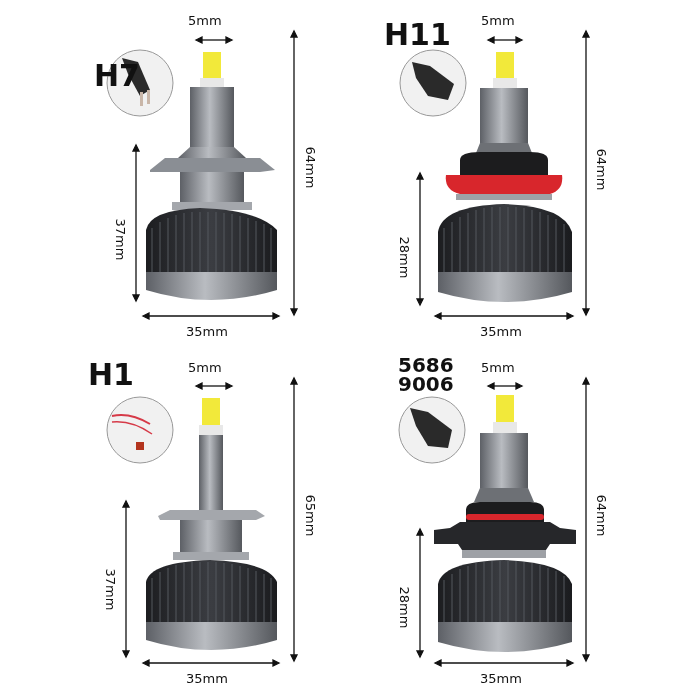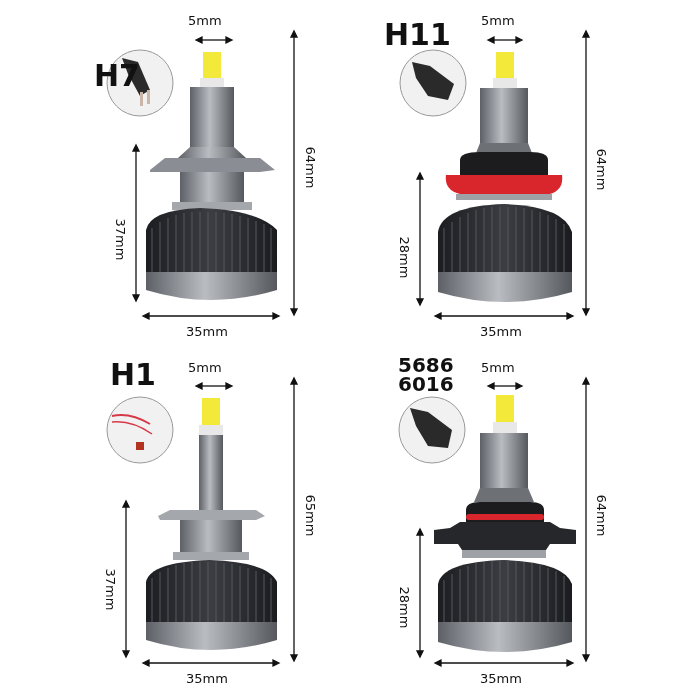--- a/index.html
+++ b/index.html
@@ -212,21 +212,21 @@
         <path d="M294 28 l-3 6 h6z"></path>
         <path d="M294 311 l-3 -6 h6z"></path>
       <line x1="126" y1="156" x2="126" y2="302"></line>
         <path d="M126 151 l-3 6 h6z"></path>
         <path d="M126 307 l-3 -6 h6z"></path>
       <line x1="148" y1="313" x2="274" y2="313"></line>
         <path d="M143 313 l6 -3 v6z"></path>
         <path d="M279 313 l-6 -3 v6z"></path>
     </g>
   </svg>
-  <div class="model big" style="left:110px;top:10px;">H1</div>
+  <div class="model big" style="left:88px;top:10px;">H1</div>
   <div class="dim" style="left:188px;top:10px;">5mm</div>
   <div class="dim rot" style="left:290px;top:158px;">65mm</div>
   <div class="dim rot" style="left:90px;top:232px;">37mm</div>
   <div class="dim" style="left:186px;top:321px;">35mm</div>
 </div>
 
 <div class="quad q3">
   <svg width="350" height="350">
     <defs>
       <linearGradient id="met3" x1="0" x2="1">
@@ -281,18 +281,18 @@
         <path d="M236 311 l-3 -6 h6z"></path>
       <line x1="70" y1="184" x2="70" y2="302"></line>
         <path d="M70 179 l-3 6 h6z"></path>
         <path d="M70 307 l-3 -6 h6z"></path>
       <line x1="90" y1="313" x2="218" y2="313"></line>
         <path d="M85 313 l6 -3 v6z"></path>
         <path d="M223 313 l-6 -3 v6z"></path>
     </g>
   </svg>
   <div class="model two" style="left:48px;top:6px;">5686</div>
-  <div class="model two" style="left:48px;top:25px;">6016</div>
+  <div class="model two" style="left:48px;top:25px;">9006</div>
   <div class="dim" style="left:131px;top:10px;">5mm</div>
   <div class="dim rot" style="left:231px;top:158px;">64mm</div>
   <div class="dim rot" style="left:34px;top:250px;">28mm</div>
   <div class="dim" style="left:130px;top:321px;">35mm</div>
 </div>
 
 </body></html>

